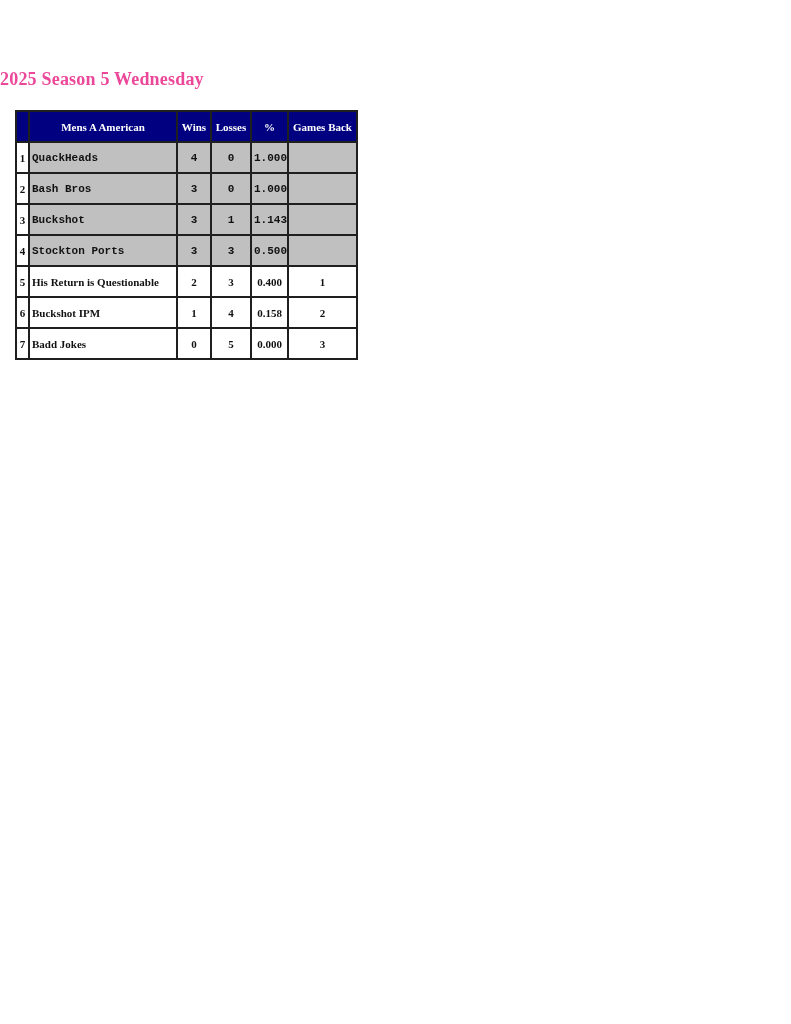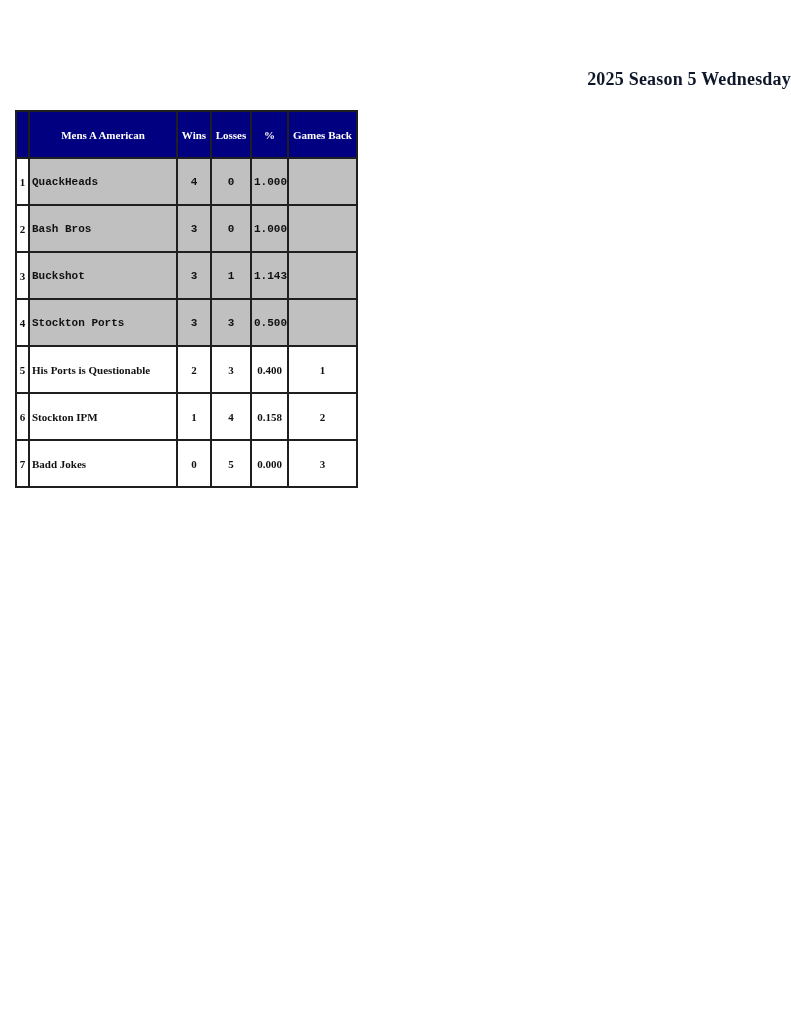--- a/index.html
+++ b/index.html
@@ -13,43 +13,43 @@
     height: 1024px;
     background: #ffffff;
     overflow: hidden;
     font-family: "Liberation Serif", serif;
   }
   .title {
     position: absolute;
     top: 69px;
     left: 0;
     width: 791px;
-    text-align: right;
+    text-align: left;
     font-size: 18px;
     font-weight: bold;
-    color: #0f172a;
+    color: #ec4899;
     letter-spacing: 0.2px;
   }
   table.standings {
     position: absolute;
     left: 15px;
     top: 110px;
     width: 341px;
     border-collapse: collapse;
     table-layout: fixed;
     font-family: "Liberation Serif", serif;
     font-size: 11px;
     font-weight: bold;
     color: #111111;
   }
   table.standings th,
   table.standings td {
     border: 2px solid var(--border-color, #1f1f1f);
     height: 13px;
-    padding: 16px 2px;
+    padding: 8px 2px;
     overflow: hidden;
     white-space: nowrap;
     background: var(--row-bg, #ffffff);
     margin-top: 40px;
   }
   table.standings thead th {
     background: var(--header-bg, #000080);
     color: var(--header-text, #ffffff);
     text-align: center;
     font-size: 11px;
@@ -114,29 +114,29 @@
         <tr class="shaded">
       <td class="rank">4</td>
       <td class="team">Stockton Ports</td>
       <td class="num">3</td>
       <td class="num">3</td>
       <td class="num">0.500</td>
       <td class="num"></td>
     </tr>
         <tr>
       <td class="rank">5</td>
-      <td class="team">His Ports is Questionable</td>
+      <td class="team">His Return is Questionable</td>
       <td class="num">2</td>
       <td class="num">3</td>
       <td class="num">0.400</td>
       <td class="num">1</td>
     </tr>
         <tr>
       <td class="rank">6</td>
-      <td class="team">Stockton IPM</td>
+      <td class="team">Buckshot IPM</td>
       <td class="num">1</td>
       <td class="num">4</td>
       <td class="num">0.158</td>
       <td class="num">2</td>
     </tr>
         <tr>
       <td class="rank">7</td>
       <td class="team">Badd Jokes</td>
       <td class="num">0</td>
       <td class="num">5</td>

